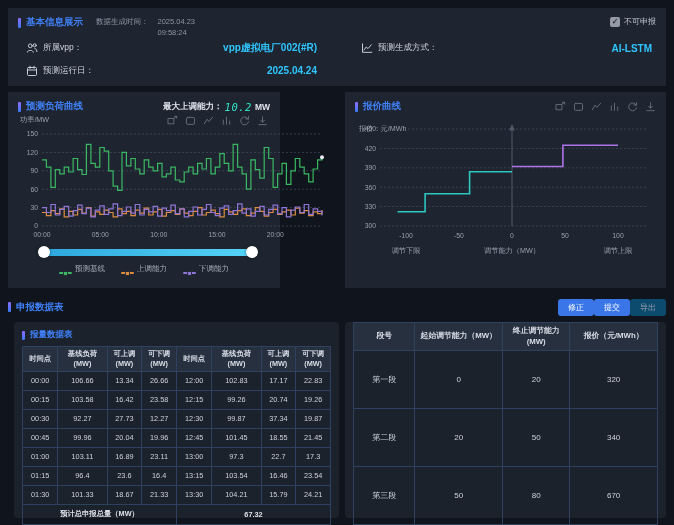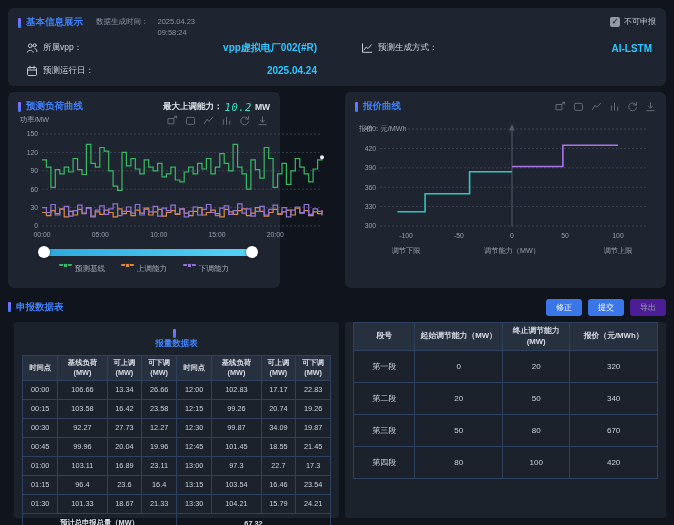--- a/index.html
+++ b/index.html
@@ -1,17 +1,17 @@
 <!DOCTYPE html>
 <html><head>
 <meta charset="utf-8">
 <style>
   html,body{margin:0;padding:0;background:#0c0f16;}
   .page{position:relative;width:674px;height:525px;background:#10141c;font-family:"Liberation Sans",sans-serif;overflow:hidden;color:#c7cdd8;}
-  .panel{position:absolute;background:#1f2530;border-radius:6px;}
+  .panel{position:absolute;background:#1f2530;border-radius:0;}
   .subpanel{position:absolute;background:#1c222c;border-radius:4px;}
   .title-row{position:absolute;left:10px;top:8px;right:10px;display:flex;align-items:center;}
   .accent{display:inline-block;width:3px;height:10px;border-radius:1px;background:linear-gradient(180deg,#8f6bff,#3b7bf6);margin-right:5px;flex:none;}
   .accent.sm{height:9px;}
   .ptitle{color:#4080f8;font-weight:bold;font-size:9.5px;white-space:nowrap;}
   
   #info-panel{left:8px;top:8px;width:658px;height:78px;}
   .gen-time{position:absolute;left:88px;top:9px;display:flex;gap:9px;font-size:7.5px;color:#8c95a4;line-height:1.4;}
   .chk-wrap{position:absolute;right:10px;top:8px;display:flex;align-items:center;gap:4px;font-size:8px;color:#c3c9d3;cursor:pointer;}
   .chk{width:10px;height:10px;border-radius:2px;background:#959ba6;color:#262b33;font-size:8px;line-height:10px;text-align:center;font-weight:bold;}
@@ -33,40 +33,40 @@
   svg.chart{position:absolute;display:block;}
   #load-svg{left:8px;top:34px;}
   #price-svg{left:5px;top:30px;}
   .grid{stroke:#4d5668;stroke-dasharray:2 2;stroke-width:0.7;opacity:.85;}
   .tick{fill:#96a0af;font-size:6.8px;font-family:"Liberation Sans",sans-serif;}
   .axlab{fill:#96a0af;font-size:7.2px;font-family:"Liberation Sans",sans-serif;}
   .dz-track{position:absolute;left:36px;right:28px;top:157px;height:7px;border-radius:4px;background:linear-gradient(90deg,#2ea8dd,#55d4f8);cursor:pointer;}
   .dz-handle{position:absolute;top:-3px;width:12px;height:12px;background:#fff;border-radius:50%;box-shadow:0 0 3px rgba(0,0,0,.55);cursor:ew-resize;}
   .dz-handle.l{left:-6px;} .dz-handle.r{right:-6px;}
   #load-legend{position:absolute;left:0;right:0;top:172px;display:flex;justify-content:center;gap:16px;}
-  .lg-item{display:inline-flex;align-items:flex-start;gap:3px;cursor:pointer;}
+  .lg-item{display:inline-flex;align-items:flex-end;gap:3px;cursor:pointer;}
   .lg-line{display:inline-block;width:13px;height:2px;position:relative;border-radius:1px;}
   .lg-dot{position:absolute;left:4px;top:-1.5px;width:5px;height:5px;border-radius:1.5px;border:1px solid #1f2530;box-sizing:border-box;}
   .lg-txt{font-size:7.5px;color:#a8b0bd;}
   
   #declare-head{position:absolute;left:8px;top:296px;width:658px;height:22px;display:flex;align-items:center;}
-  .btns{margin-left:auto;display:flex;gap:6px;}
+  .btns{margin-left:auto;display:flex;gap:0;}
   .btn{display:inline-flex;align-items:center;justify-content:center;height:17px;padding:0 10px;border-radius:3px;background:#3a76e8;color:#fff;font-size:8px;cursor:pointer;white-space:nowrap;}
-  .btn.disabled{background:#4c1d95;color:#99a1ad;}
+  .btn.disabled{background:#0c4a6e;color:#99a1ad;}
   #qty-panel{left:14px;top:322px;width:325px;height:196px;}
   #price-table-panel{left:345px;top:322px;width:321px;height:196px;}
-  .sub-title-row{display:flex;align-items:center;padding:7px 8px 5px 8px;flex-direction:column;}
+  .sub-title-row{display:flex;align-items:center;padding:7px 8px 5px 8px;}
   .stitle{color:#4080f8;font-weight:bold;font-size:8.5px;}
   table{width:calc(100% - 16px);margin:0 8px;border-collapse:collapse;table-layout:fixed;}
   th,td{border:1px solid #2e415f;text-align:center;color:#ccd2dc;overflow:hidden;}
   th{background:#27303f;font-weight:bold;white-space:pre-line;font-size:7.3px;padding:2px 1px;line-height:1.35;color:#d8dde6;}
   #qty-table td{font-size:7.3px;padding:4.5px 1px;}
   #qty-table th:nth-child(1),#qty-table th:nth-child(5){width:10.5%;}
   #qty-table th:nth-child(2),#qty-table th:nth-child(6){width:15%;}
-  #price-table td{font-size:8px;padding:10px 2px;}
+  #price-table td{font-size:8px;padding:23px 2px;}
   #price-table th{font-size:7.8px;padding:3px 1px;}
   #price-table th:nth-child(1){width:20%;} #price-table th:nth-child(2){width:29%;}
   #price-table th:nth-child(3){width:22%;} #price-table th:nth-child(4){width:29%;}
   td.foot{font-weight:bold;color:#dde2ea;font-size:7.6px;padding:6px 1px;}
 </style>
 </head>
 <body>
 
 <div class="page">
 
@@ -327,21 +327,21 @@
             <td>20.74</td>
             <td>19.26</td>
           </tr>
           <tr>
             <td>00:30</td>
             <td>92.27</td>
             <td>27.73</td>
             <td>12.27</td>
             <td>12:30</td>
             <td>99.87</td>
-            <td>34.09</td>
+            <td>37.34</td>
             <td>19.87</td>
           </tr>
           <tr>
             <td>00:45</td>
             <td>99.96</td>
             <td>20.04</td>
             <td>19.96</td>
             <td>12:45</td>
             <td>101.45</td>
             <td>18.55</td>

